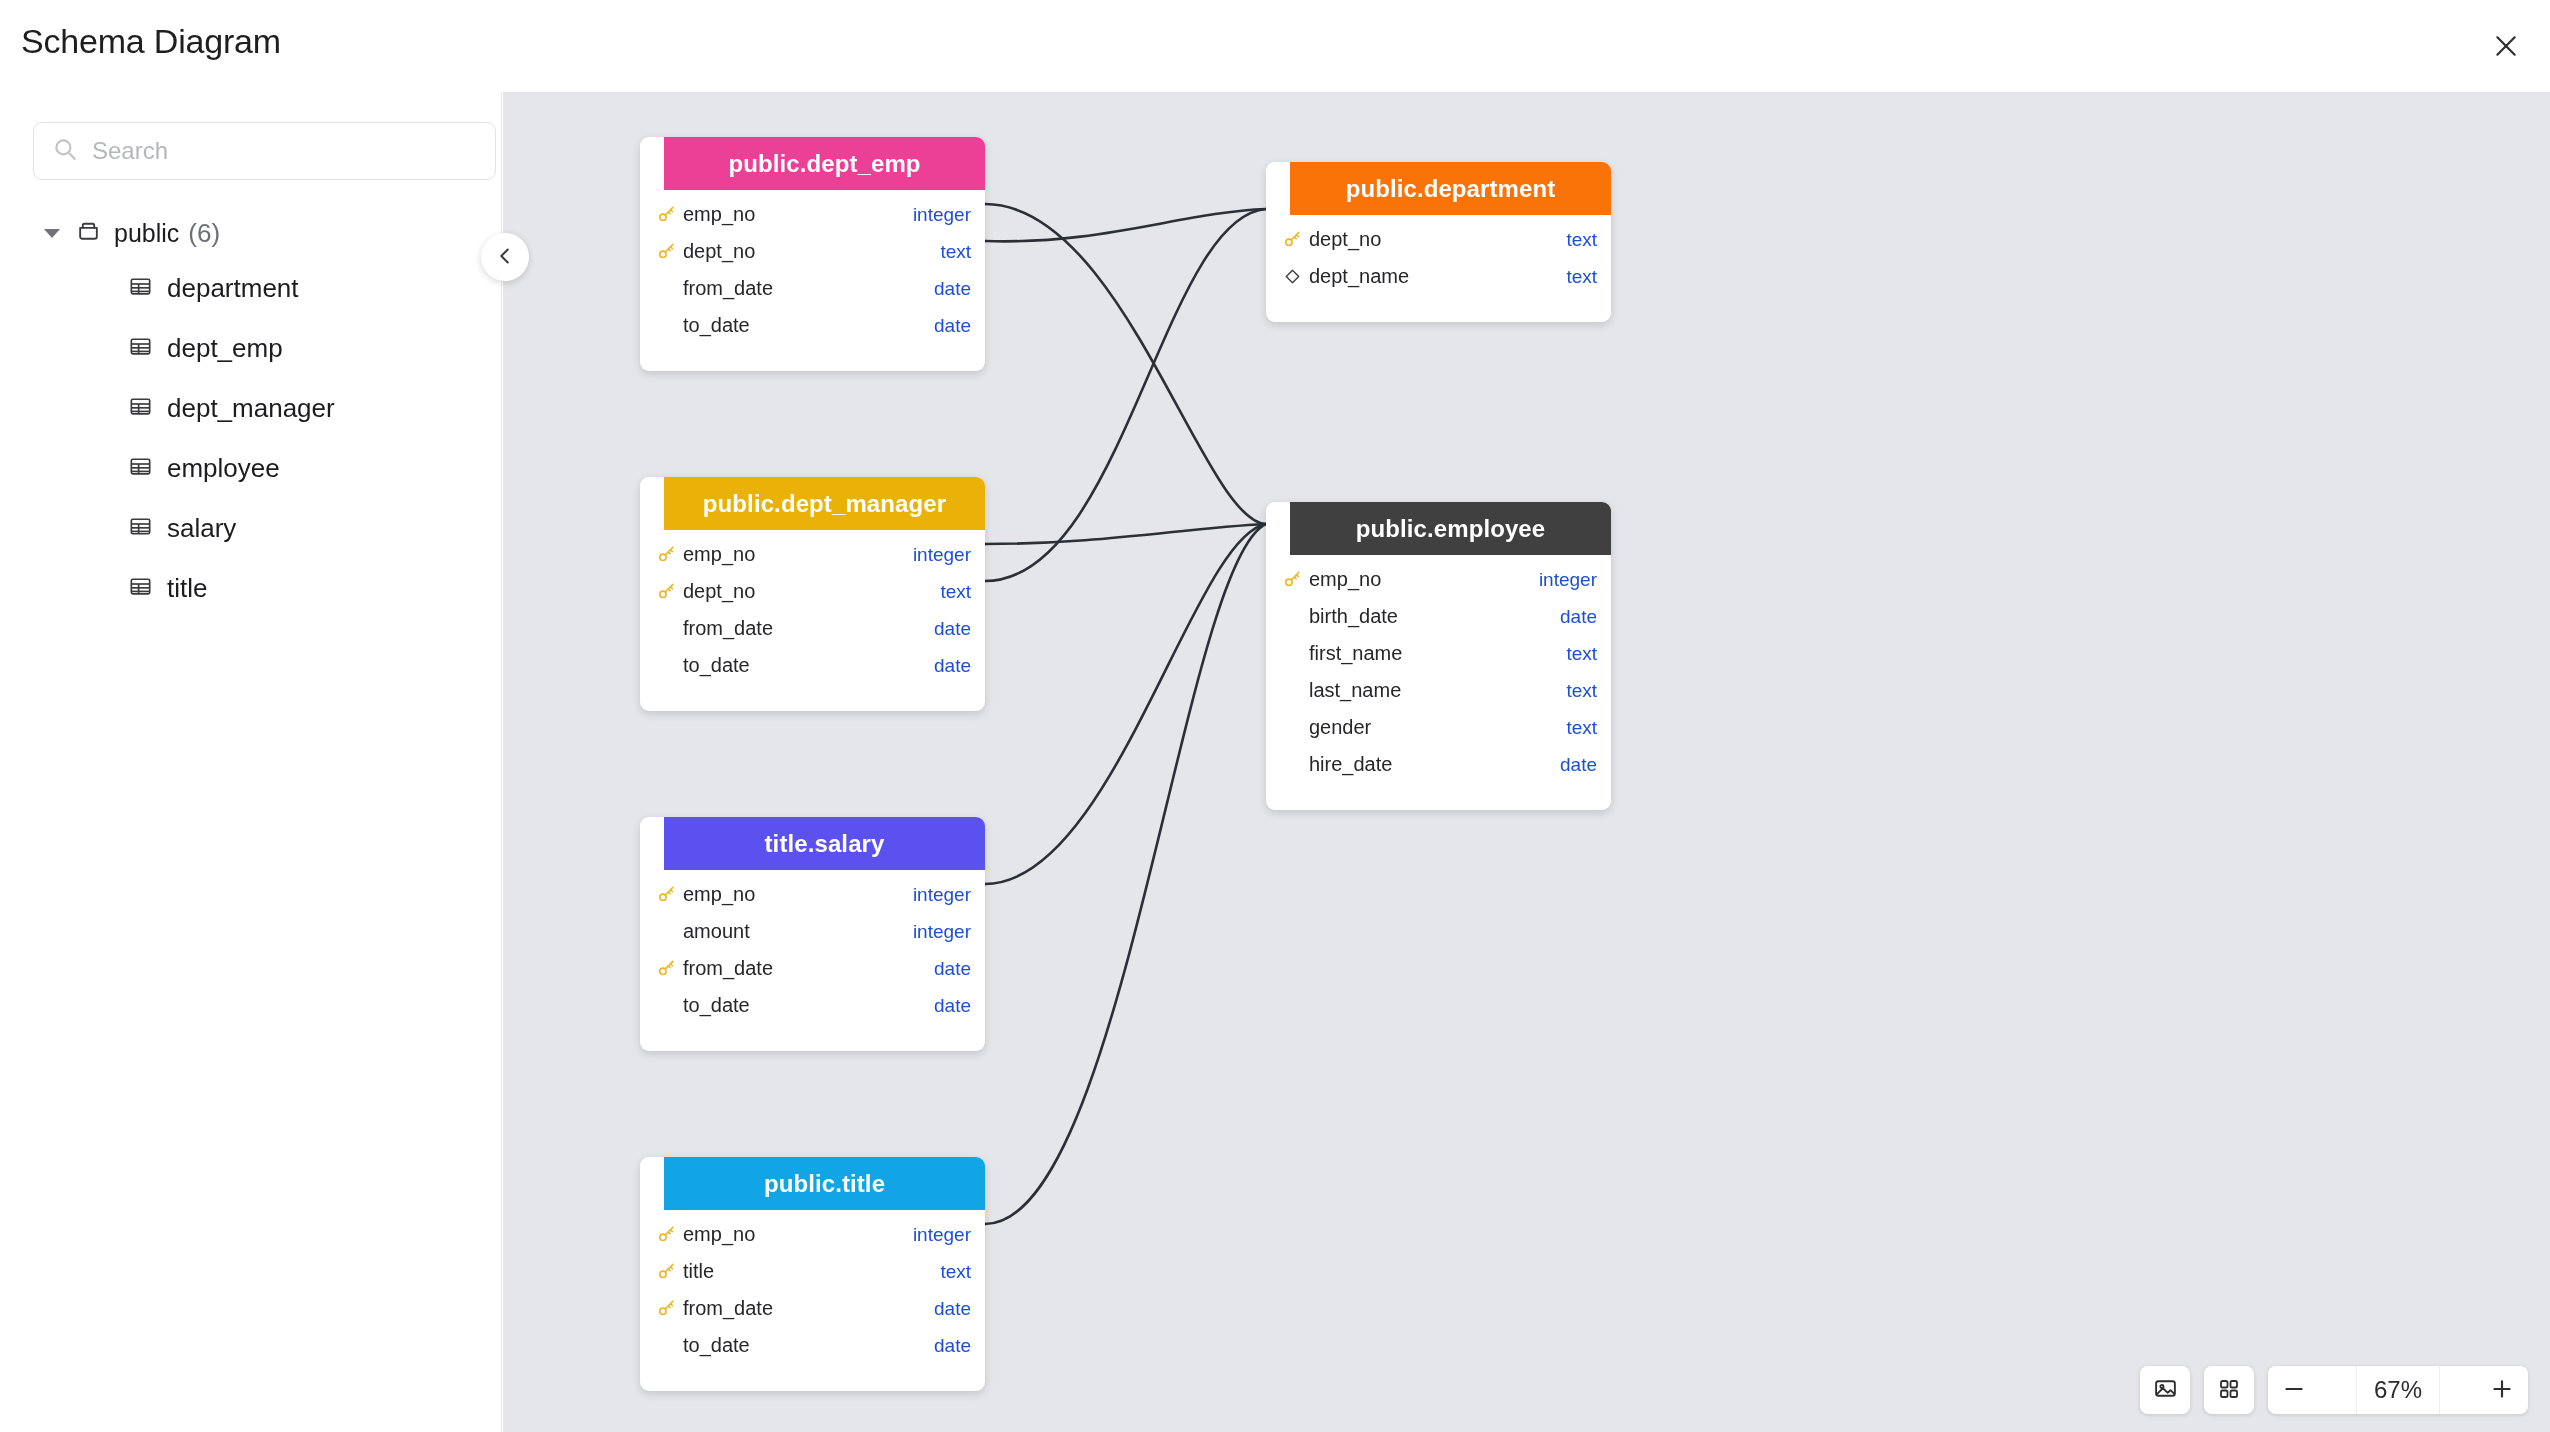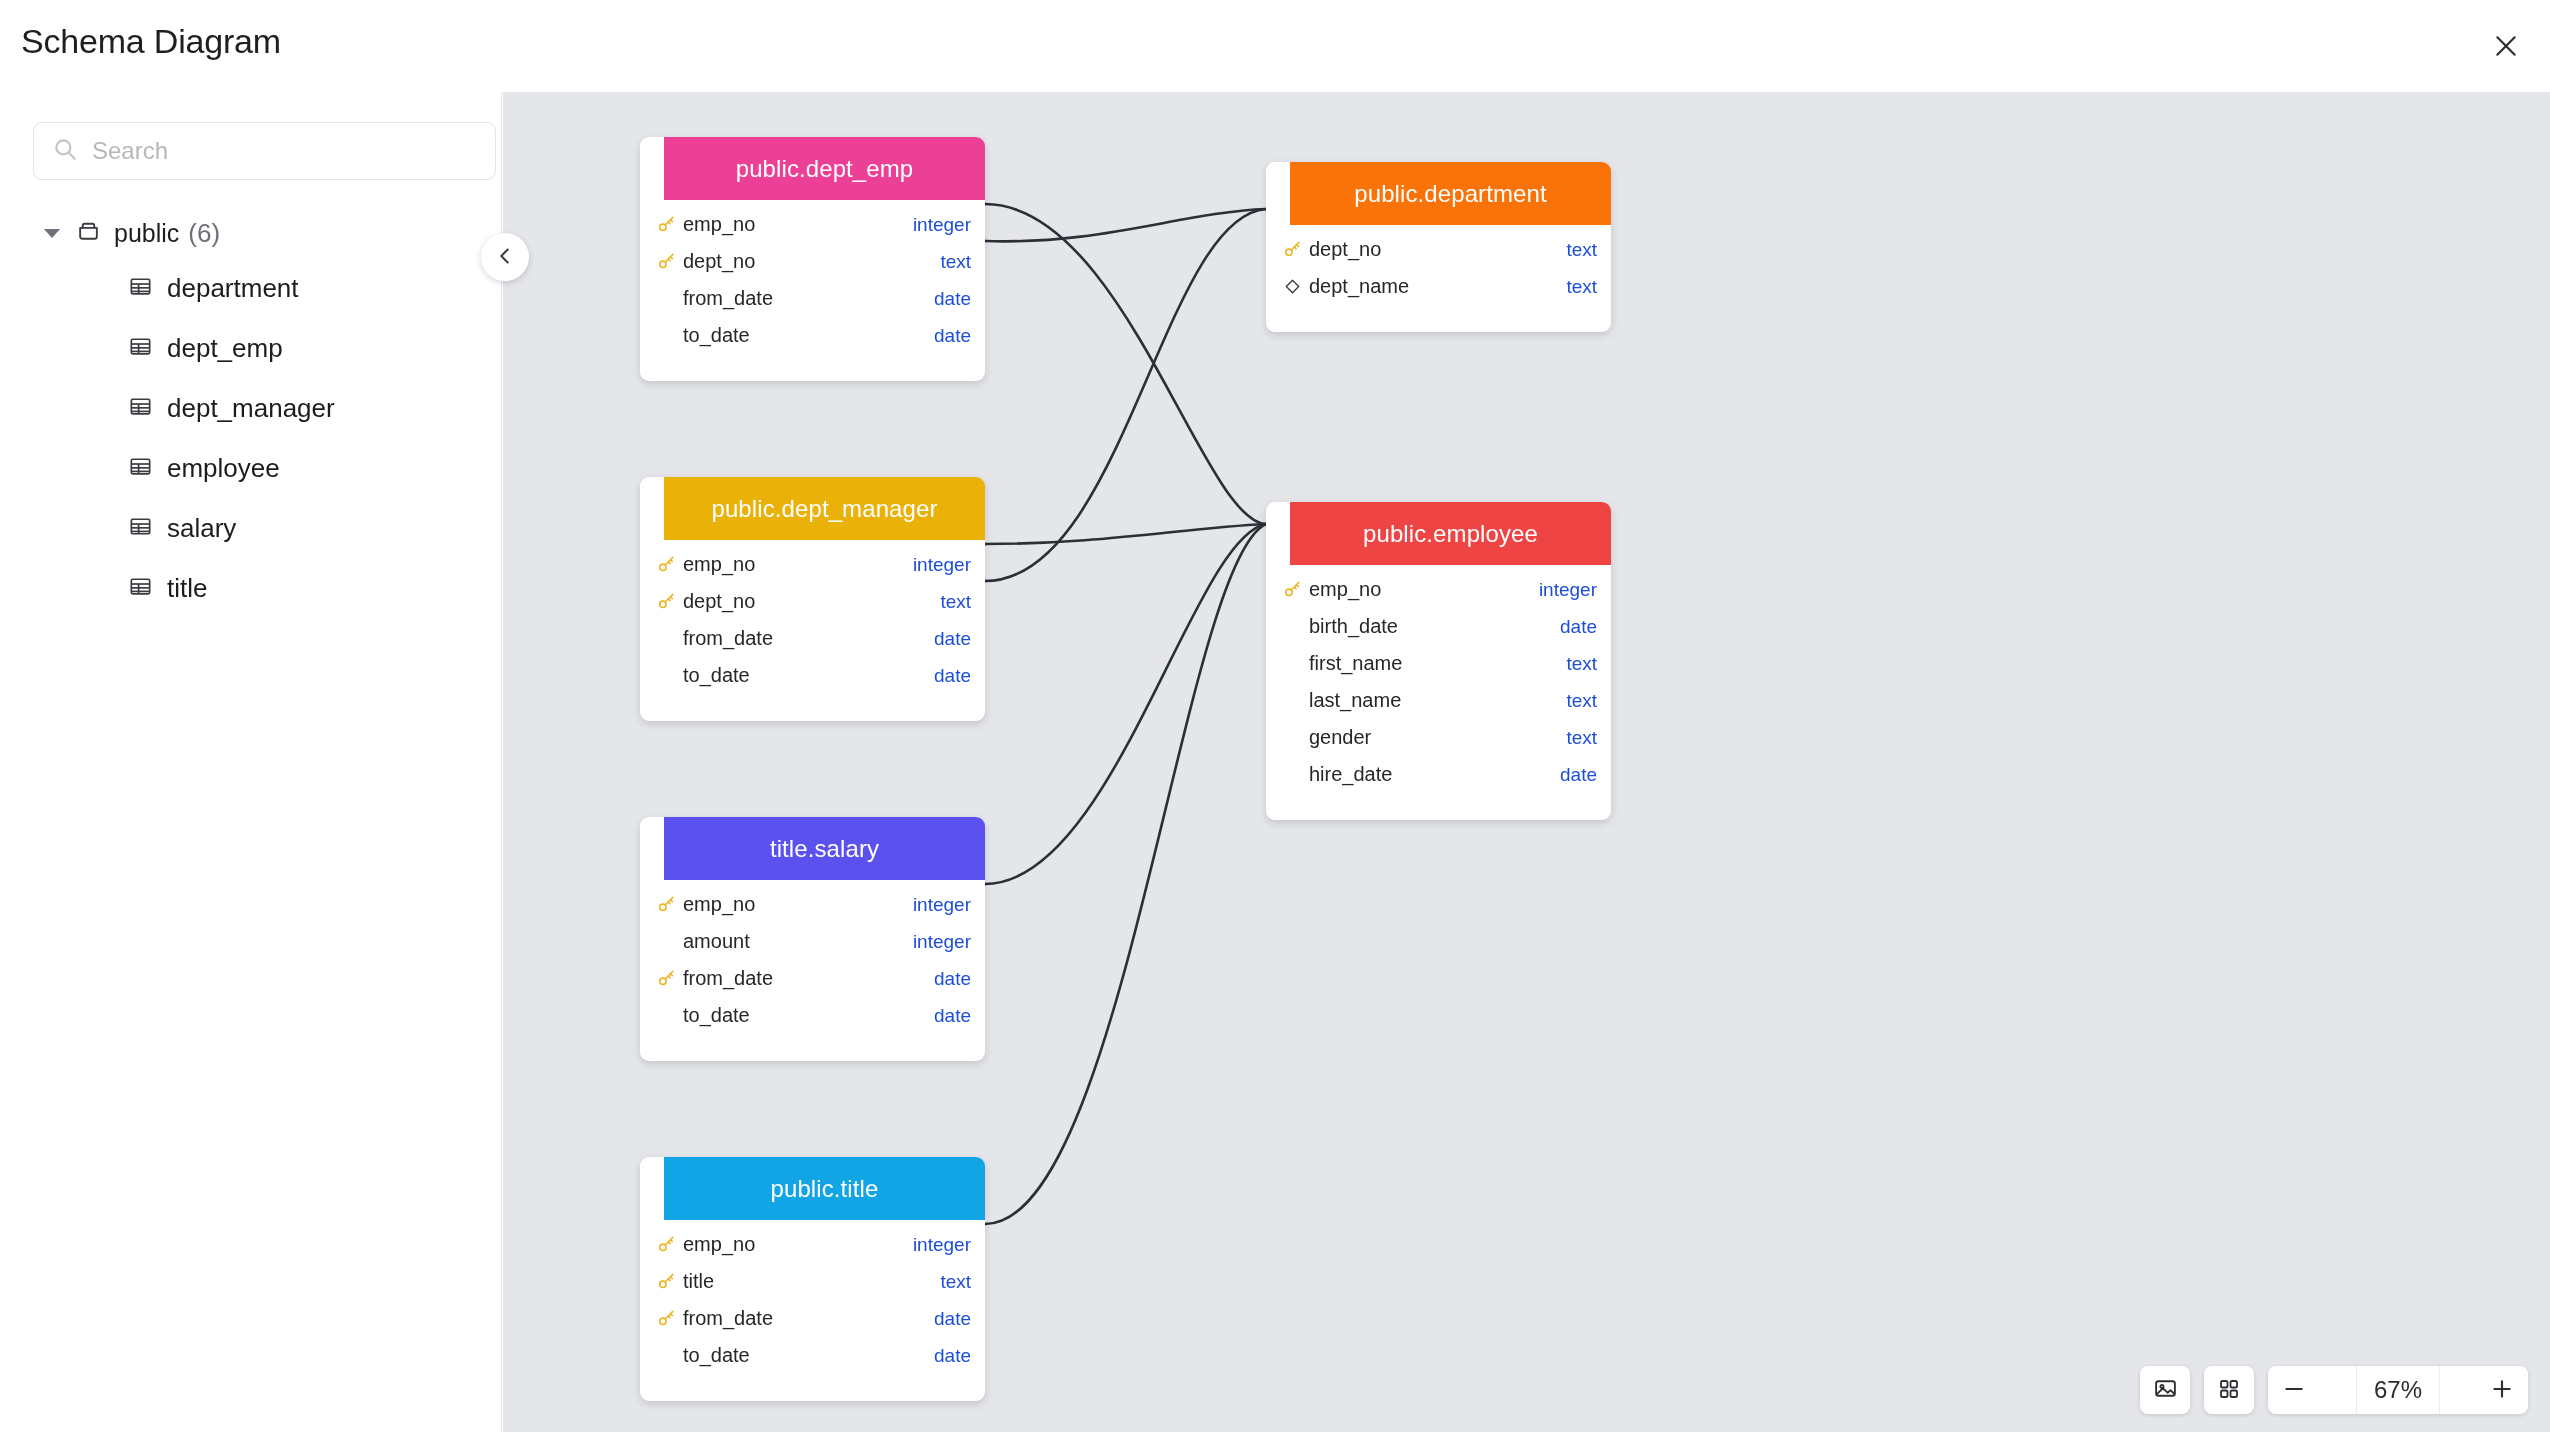--- a/index.html
+++ b/index.html
@@ -96,22 +96,22 @@
   .node {
     position: absolute;
     width: 345px;
     background: #ffffff;
     border-radius: 9px;
     box-shadow: 0 3px 9px rgba(0,0,0,0.14);
     overflow: hidden;
     z-index: 10;
   }
   .node-header {
-    height: 63px; display: flex; align-items: center; justify-content: center;
-    font-size: 24px; font-weight: normal; color: #ffffff;
+    height: 53px; display: flex; align-items: center; justify-content: center;
+    font-size: 24px; font-weight: bold; color: #ffffff;
     letter-spacing: 0.1px;
     margin-left: 24px;
   }
   .node-body { padding: 6px 0 27px 0; }
   .col-row {
     display: flex; align-items: center;
     height: 37px; padding: 0 14px 0 13px;
   }
   .col-key { flex: 0 0 26px; display: flex; align-items: center; justify-content: center; }
   .col-name {
@@ -378,21 +378,21 @@
               <span class="col-type">date</span>
             </div>
             <div class="col-row">
               <span class="col-key"></span>
               <span class="col-name">to_date</span>
               <span class="col-type">date</span>
             </div>
           </div>
         </div>
         <div class="node" style="left: 763px; top: 410px;">
-          <div class="node-header" style="background:#ef4444">public.employee</div>
+          <div class="node-header" style="background:#404040">public.employee</div>
           <div class="node-body">
             <div class="col-row">
               <span class="col-key">
                 <svg width="19" height="19" viewBox="0 0 24 24" fill="none" stroke="#eeb526" stroke-width="2" stroke-linecap="round" stroke-linejoin="round">
                   <circle cx="7.5" cy="15.5" r="4"></circle>
                   <path d="M10.4 12.6 L20 3 M17 6 l2.4 2.4 M14.3 8.7 l2.3 2.3"></path>
                 </svg>
               </span>
               <span class="col-name">emp_no</span>
               <span class="col-type">integer</span>

